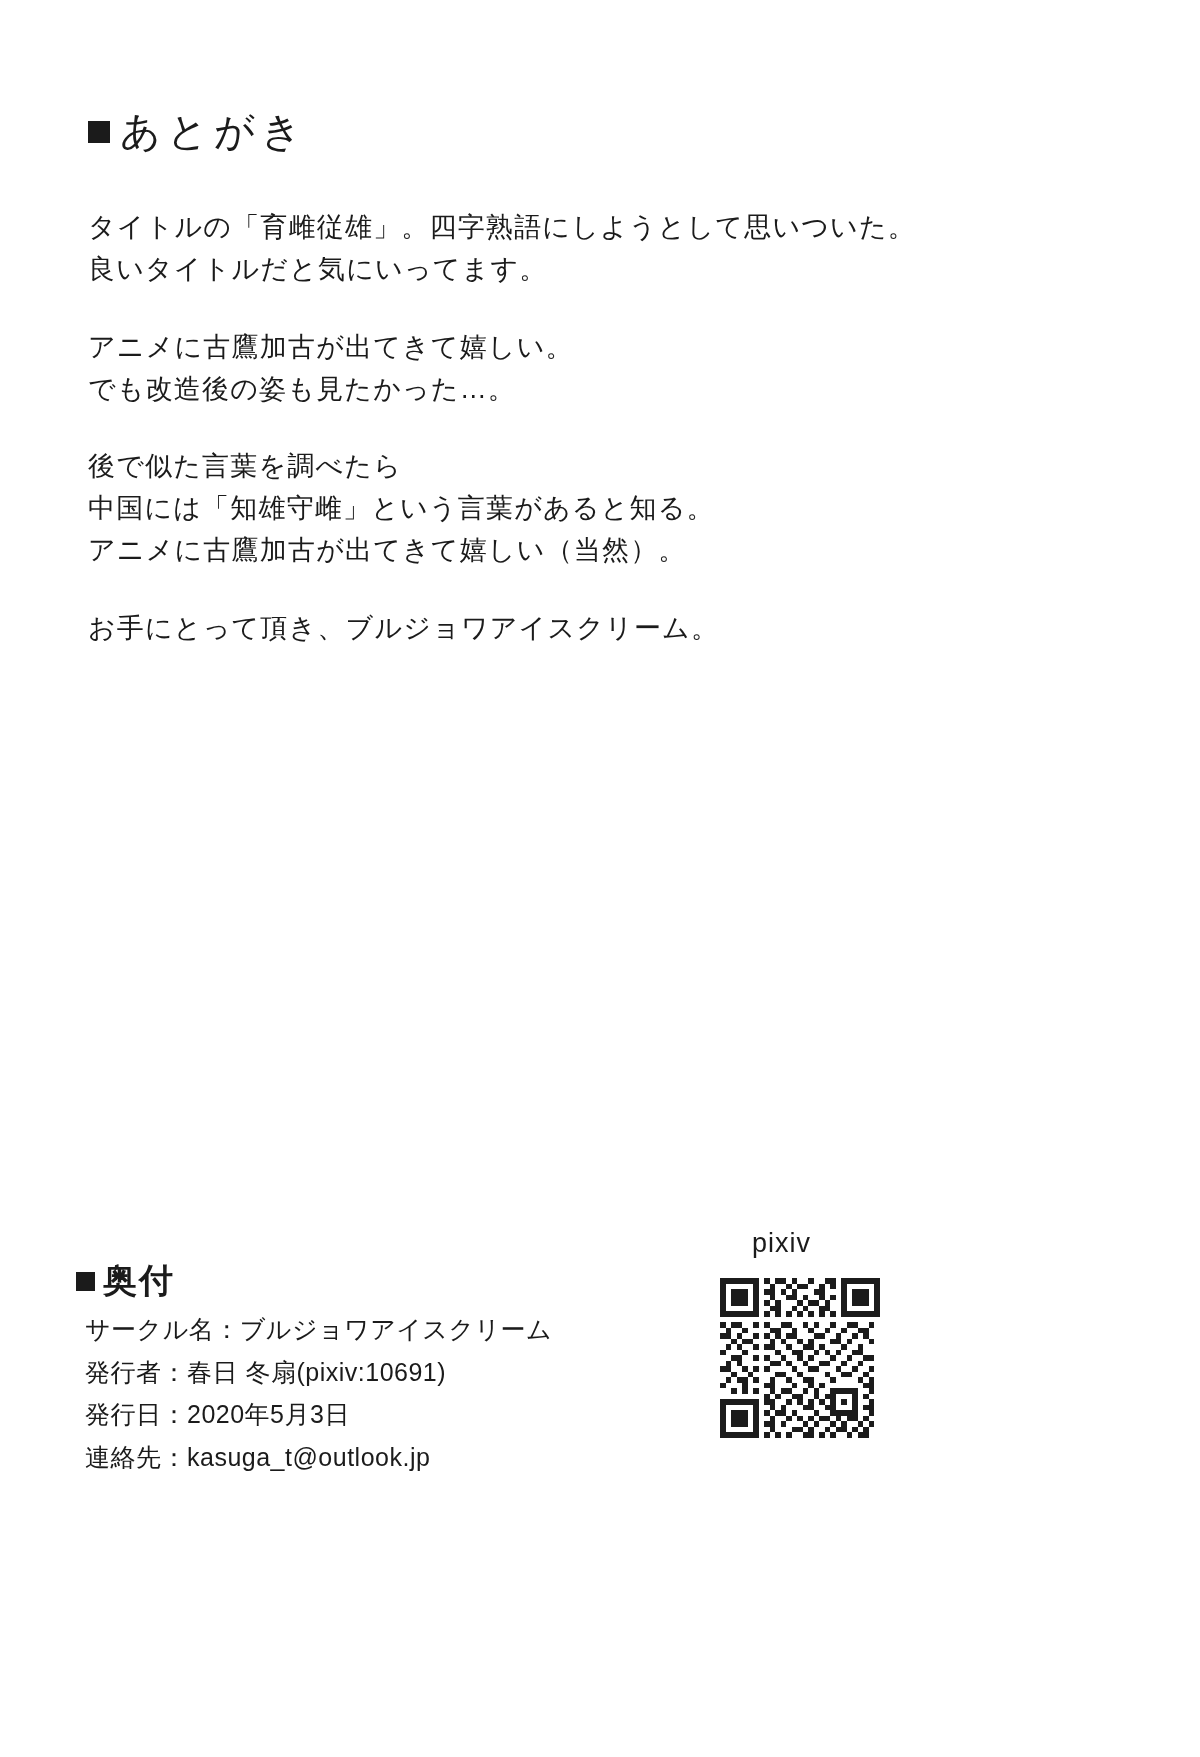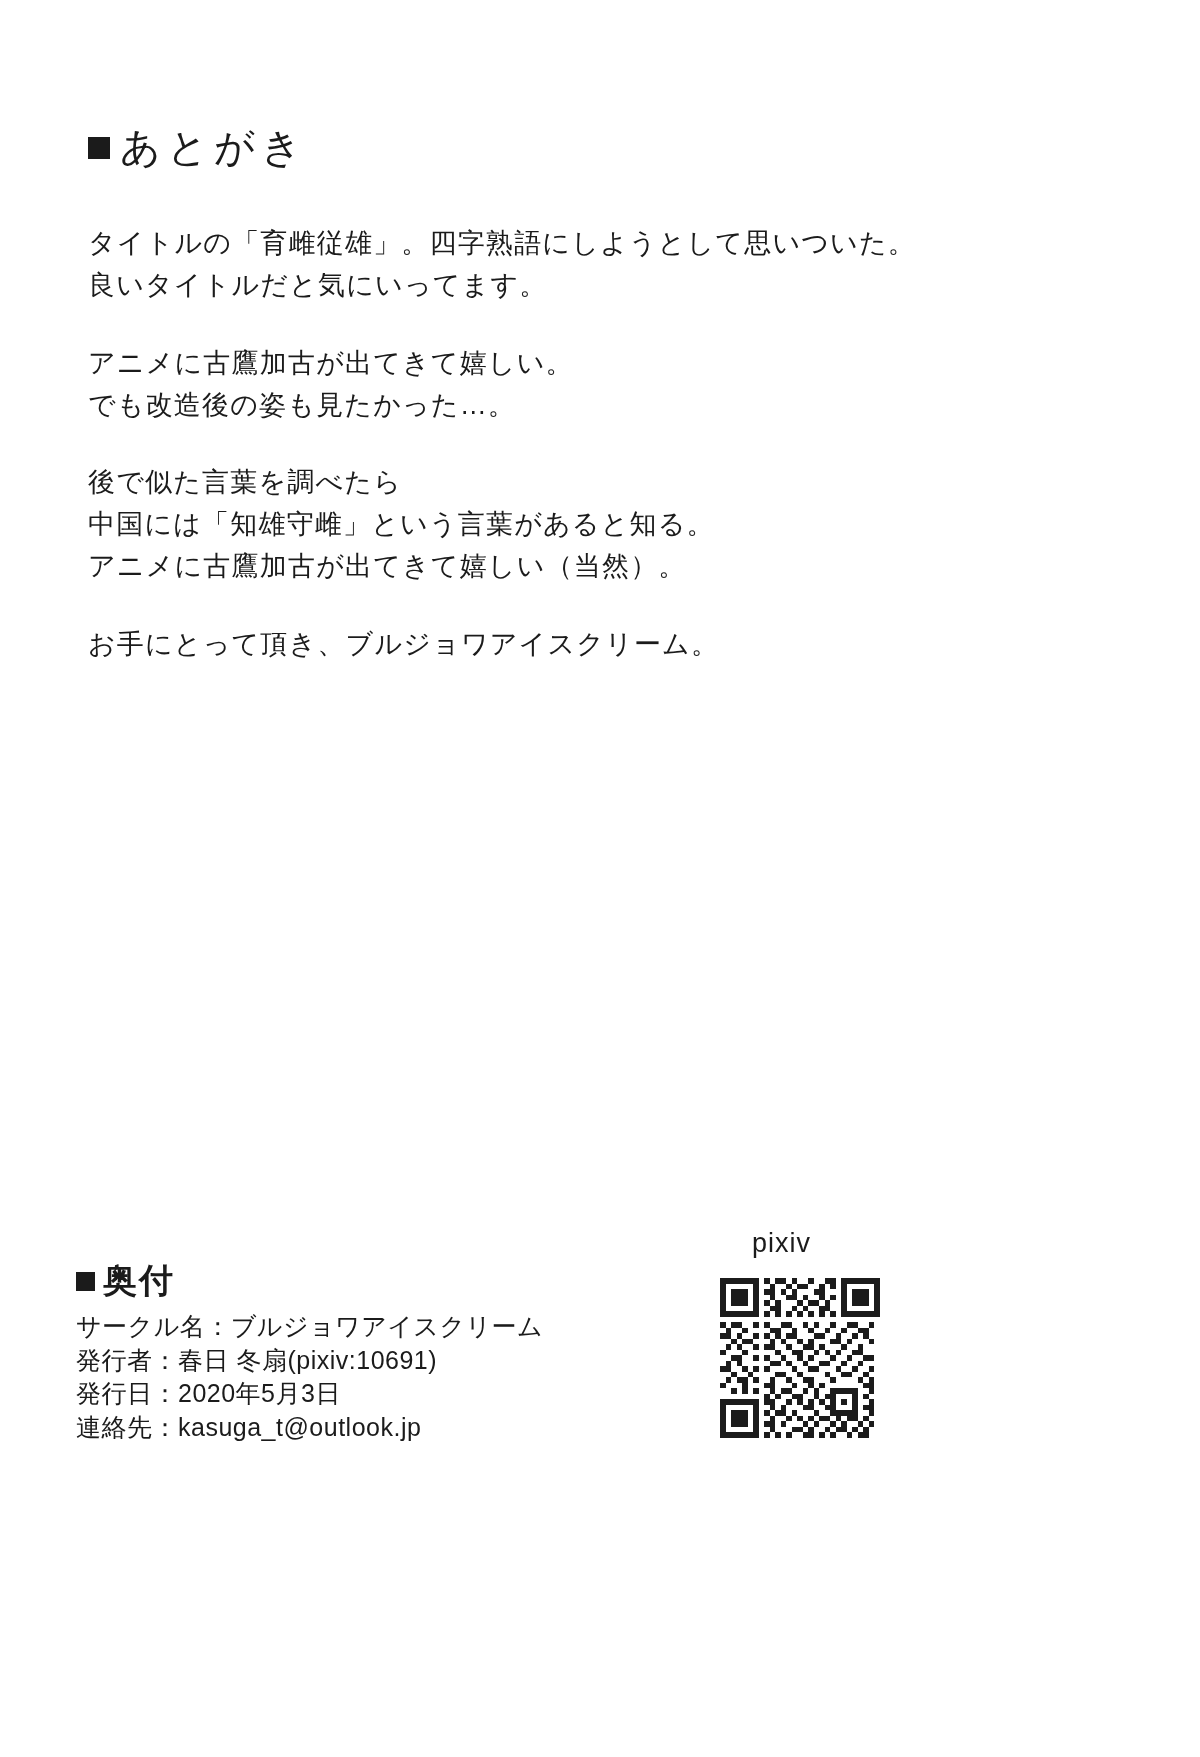--- a/index.html
+++ b/index.html
@@ -18,21 +18,21 @@
 
   .page {
     position: absolute;
     inset: 0;
   }
 
   
   .afterword {
     position: absolute;
     left: 88px;
-    top: 120px;
+    top: 104px;
     width: 1000px;
   }
 
   .heading {
     display: flex;
     align-items: center;
     font-size: 40px;
     letter-spacing: 6px;
     font-weight: 400;
     color: #1b1b1b;
@@ -76,21 +76,21 @@
     width: 19px;
     height: 19px;
     background: #1b1b1b;
     margin-right: 8px;
     flex: none;
   }
   .colophon-line {
     font-size: 25px;
     line-height: 1.34;
     letter-spacing: 0.5px;
-    margin: 0;
+    margin: 9px;
     white-space: pre;
   }
 
   
   .pixiv-label {
     position: absolute;
     left: 752px;
     top: 1228px;
     font-size: 27px;
     letter-spacing: 1px;

